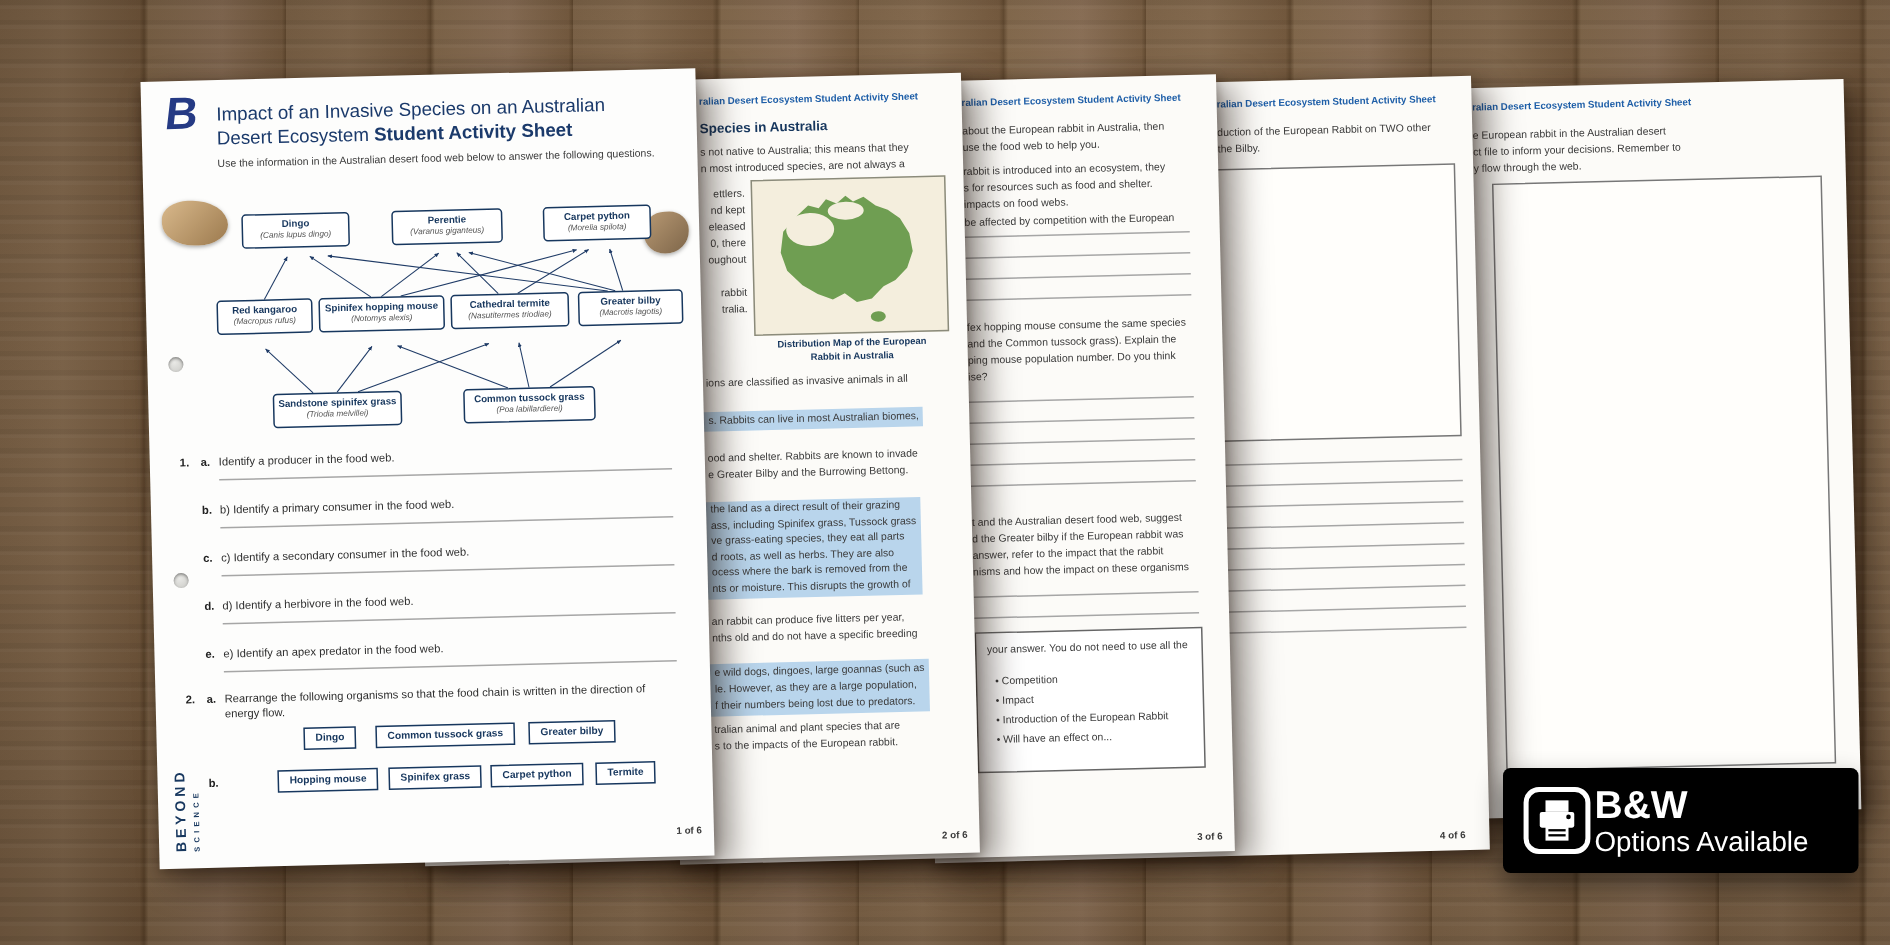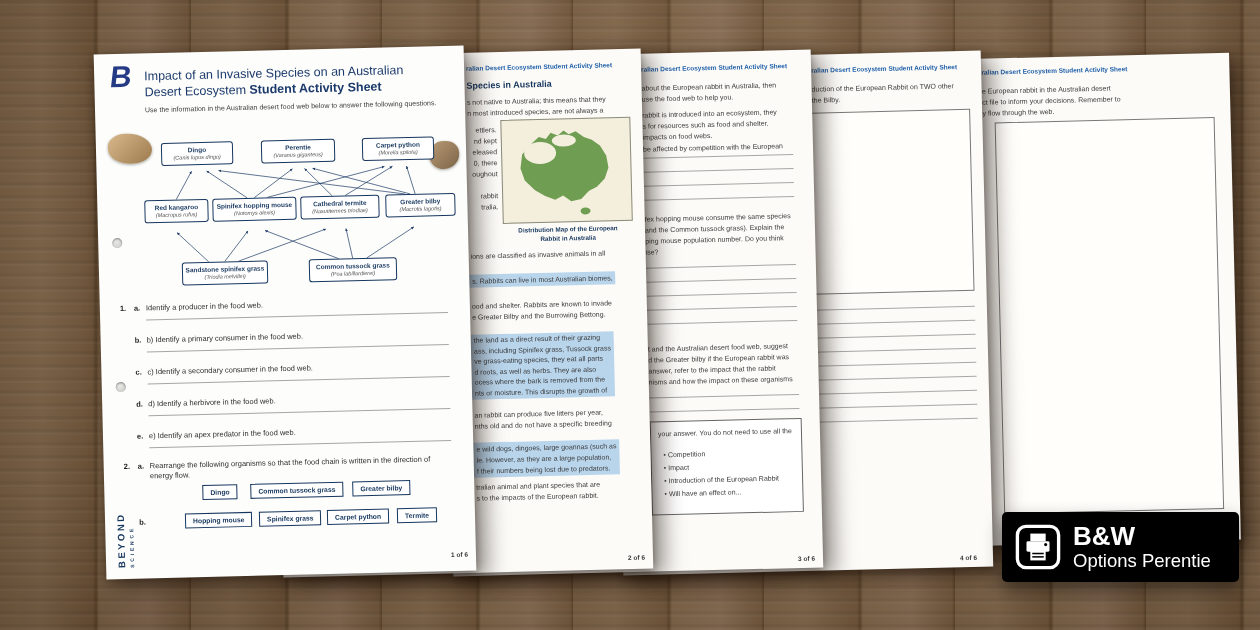--- a/index.html
+++ b/index.html
@@ -48,21 +48,21 @@
   .map-wrap{left:228px;top:68px;width:130px;}
   .map-area{width:130px;height:104px;background:#f4eedd;border:1px solid #8b8b7b;
     box-sizing:border-box;overflow:hidden;}
   .map-cap{margin-top:3px;font-size:6.3px;font-weight:bold;color:#17375e;
     text-align:center;line-height:8.5px;white-space:pre;}
   .help-box{border:1px solid #666;background:#fff;box-sizing:border-box;}
   .big-box{border:1px solid #777;background:#fffefb;box-sizing:border-box;}
   .badge{position:absolute;left:1002px;top:512px;width:237px;height:70px;background:#000;
     border-radius:5px;display:flex;align-items:center;padding-left:13px;box-sizing:border-box;
     z-index:200;box-shadow:0 8px 18px rgba(0,0,0,0.45);}
-  .badge-text{margin-left:12px;color:#fff;}
+  .badge-text{margin-left:2px;color:#fff;}
   .badge-title{font-size:26px;font-weight:bold;line-height:27px;}
   .badge-sub{font-size:18.5px;line-height:22px;}
   .fw-arrows{left:0;top:78px;}
 </style>
 </head>
 <body>
 
 <div class="scene">
 
   <div class="page" style="left:875px;top:57px;width:360px;height:487px;z-index:10;">
@@ -295,17 +295,17 @@
       <rect x="2.5" y="2.5" width="43" height="43" rx="9" fill="none" stroke="#ffffff" stroke-width="3.5"></rect>
       <rect x="16" y="10" width="16" height="8" fill="#ffffff"></rect>
       <rect x="12" y="18" width="24" height="11" rx="1.5" fill="#ffffff"></rect>
       <circle cx="32" cy="21.5" r="1.6" fill="#000000"></circle>
       <rect x="16" y="27" width="16" height="11" fill="#ffffff"></rect>
       <rect x="18" y="30" width="12" height="1.6" fill="#000000"></rect>
       <rect x="18" y="33.5" width="12" height="1.6" fill="#000000"></rect>
     </svg>
     <div class="badge-text">
       <div class="badge-title">B&amp;W</div>
-      <div class="badge-sub">Options Perentie</div>
+      <div class="badge-sub">Options Available</div>
     </div>
   </div>
 
 </div>
 
 </body></html>

